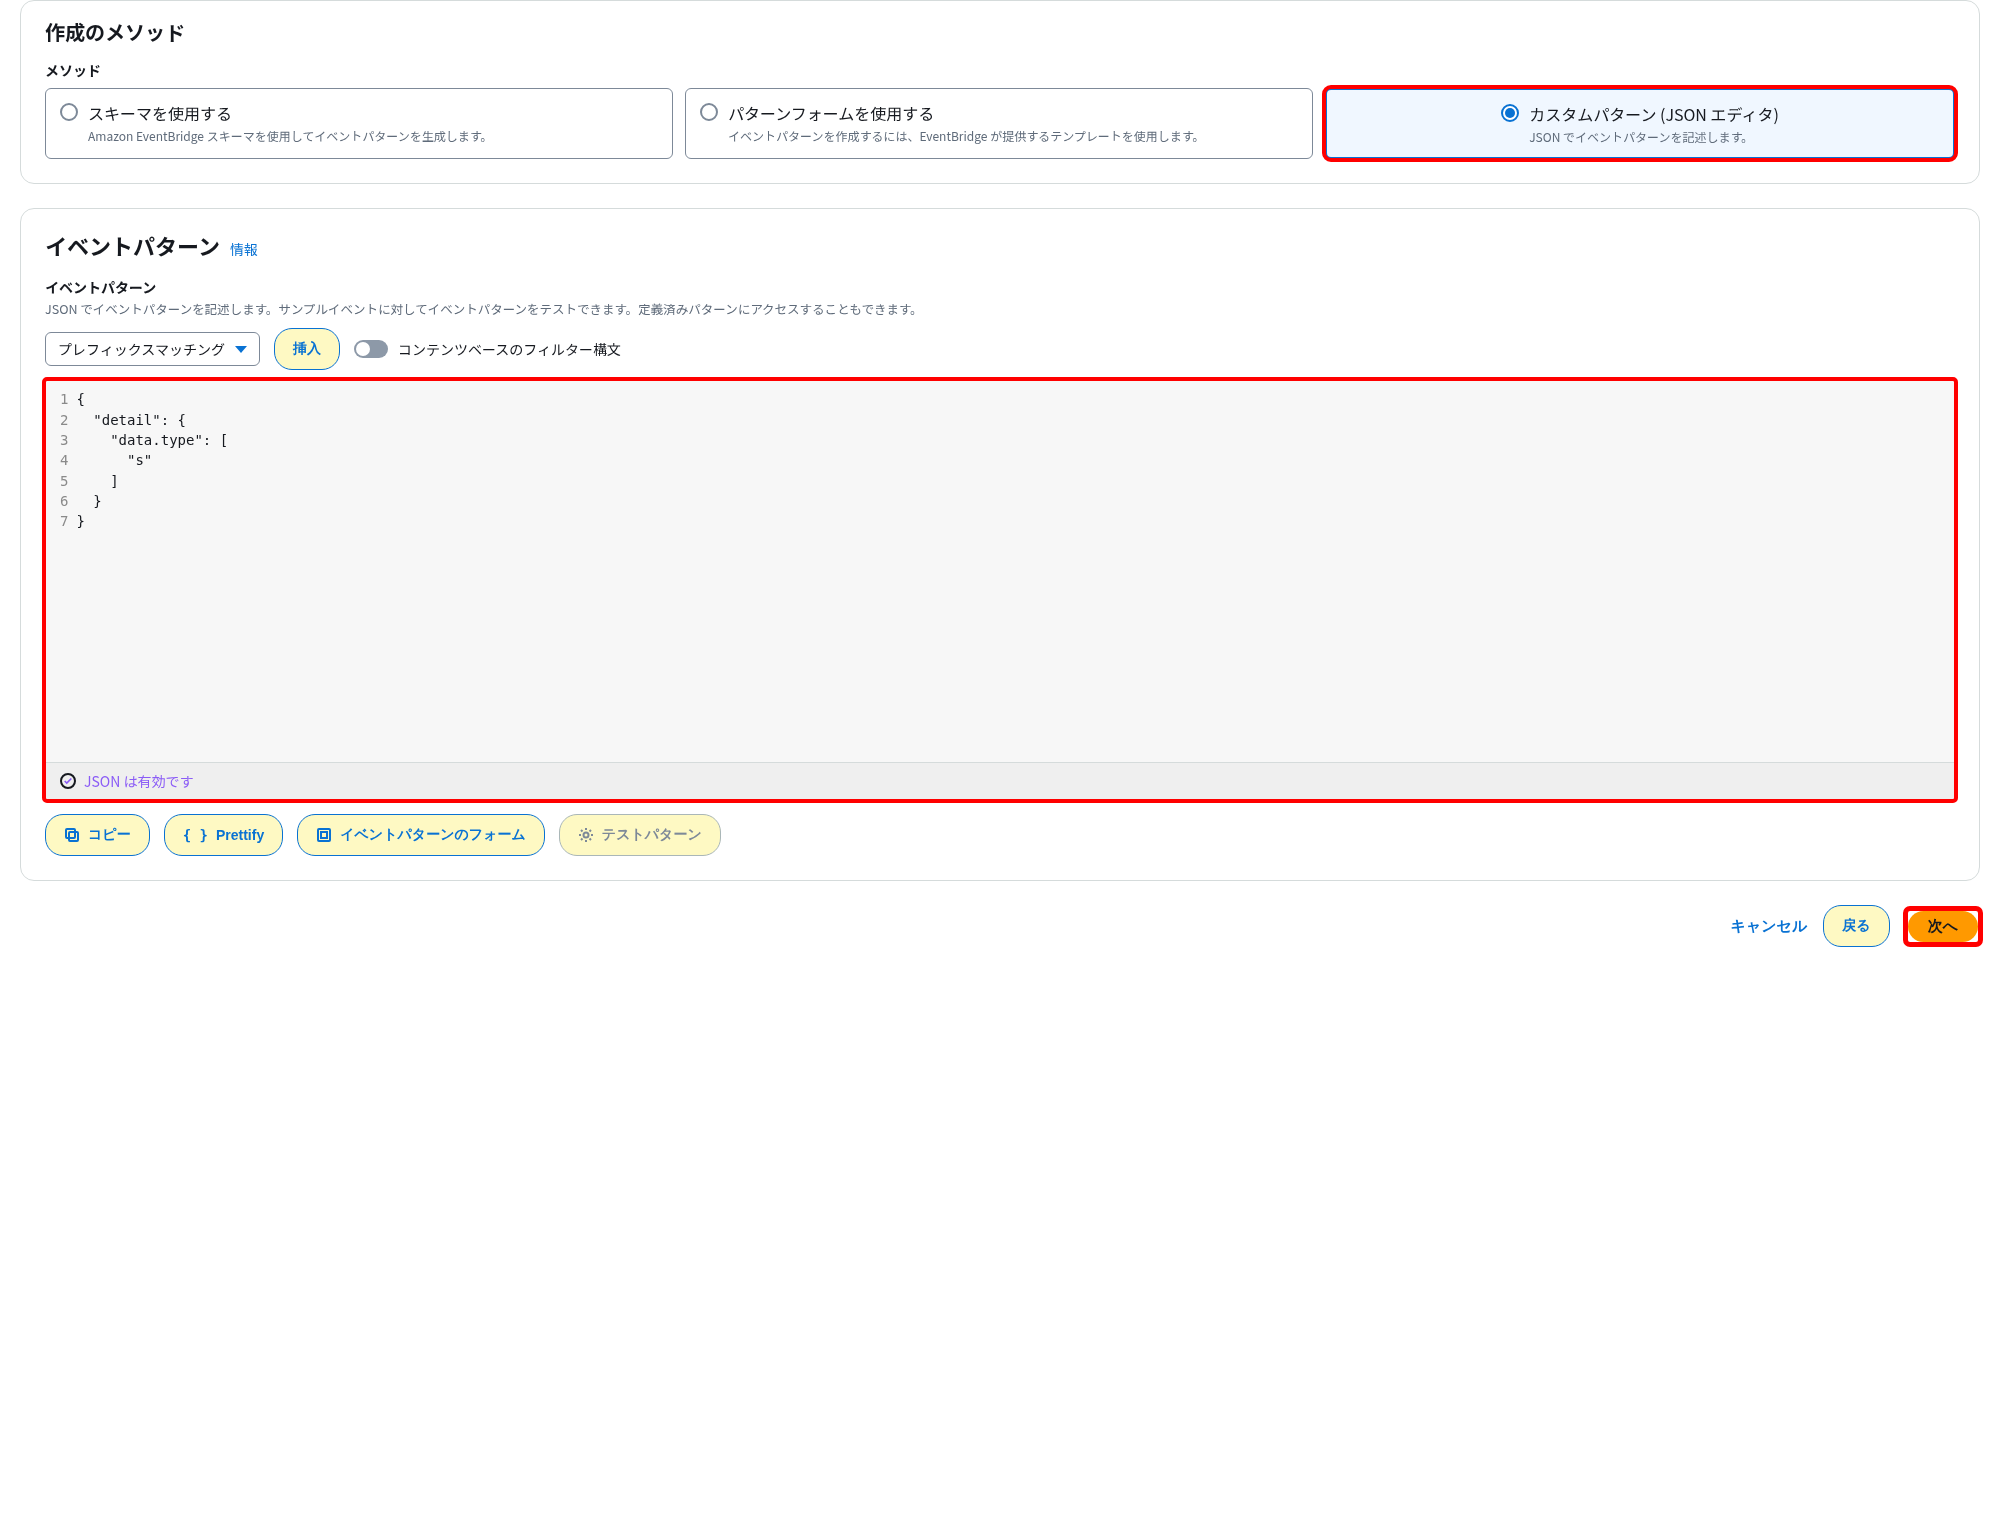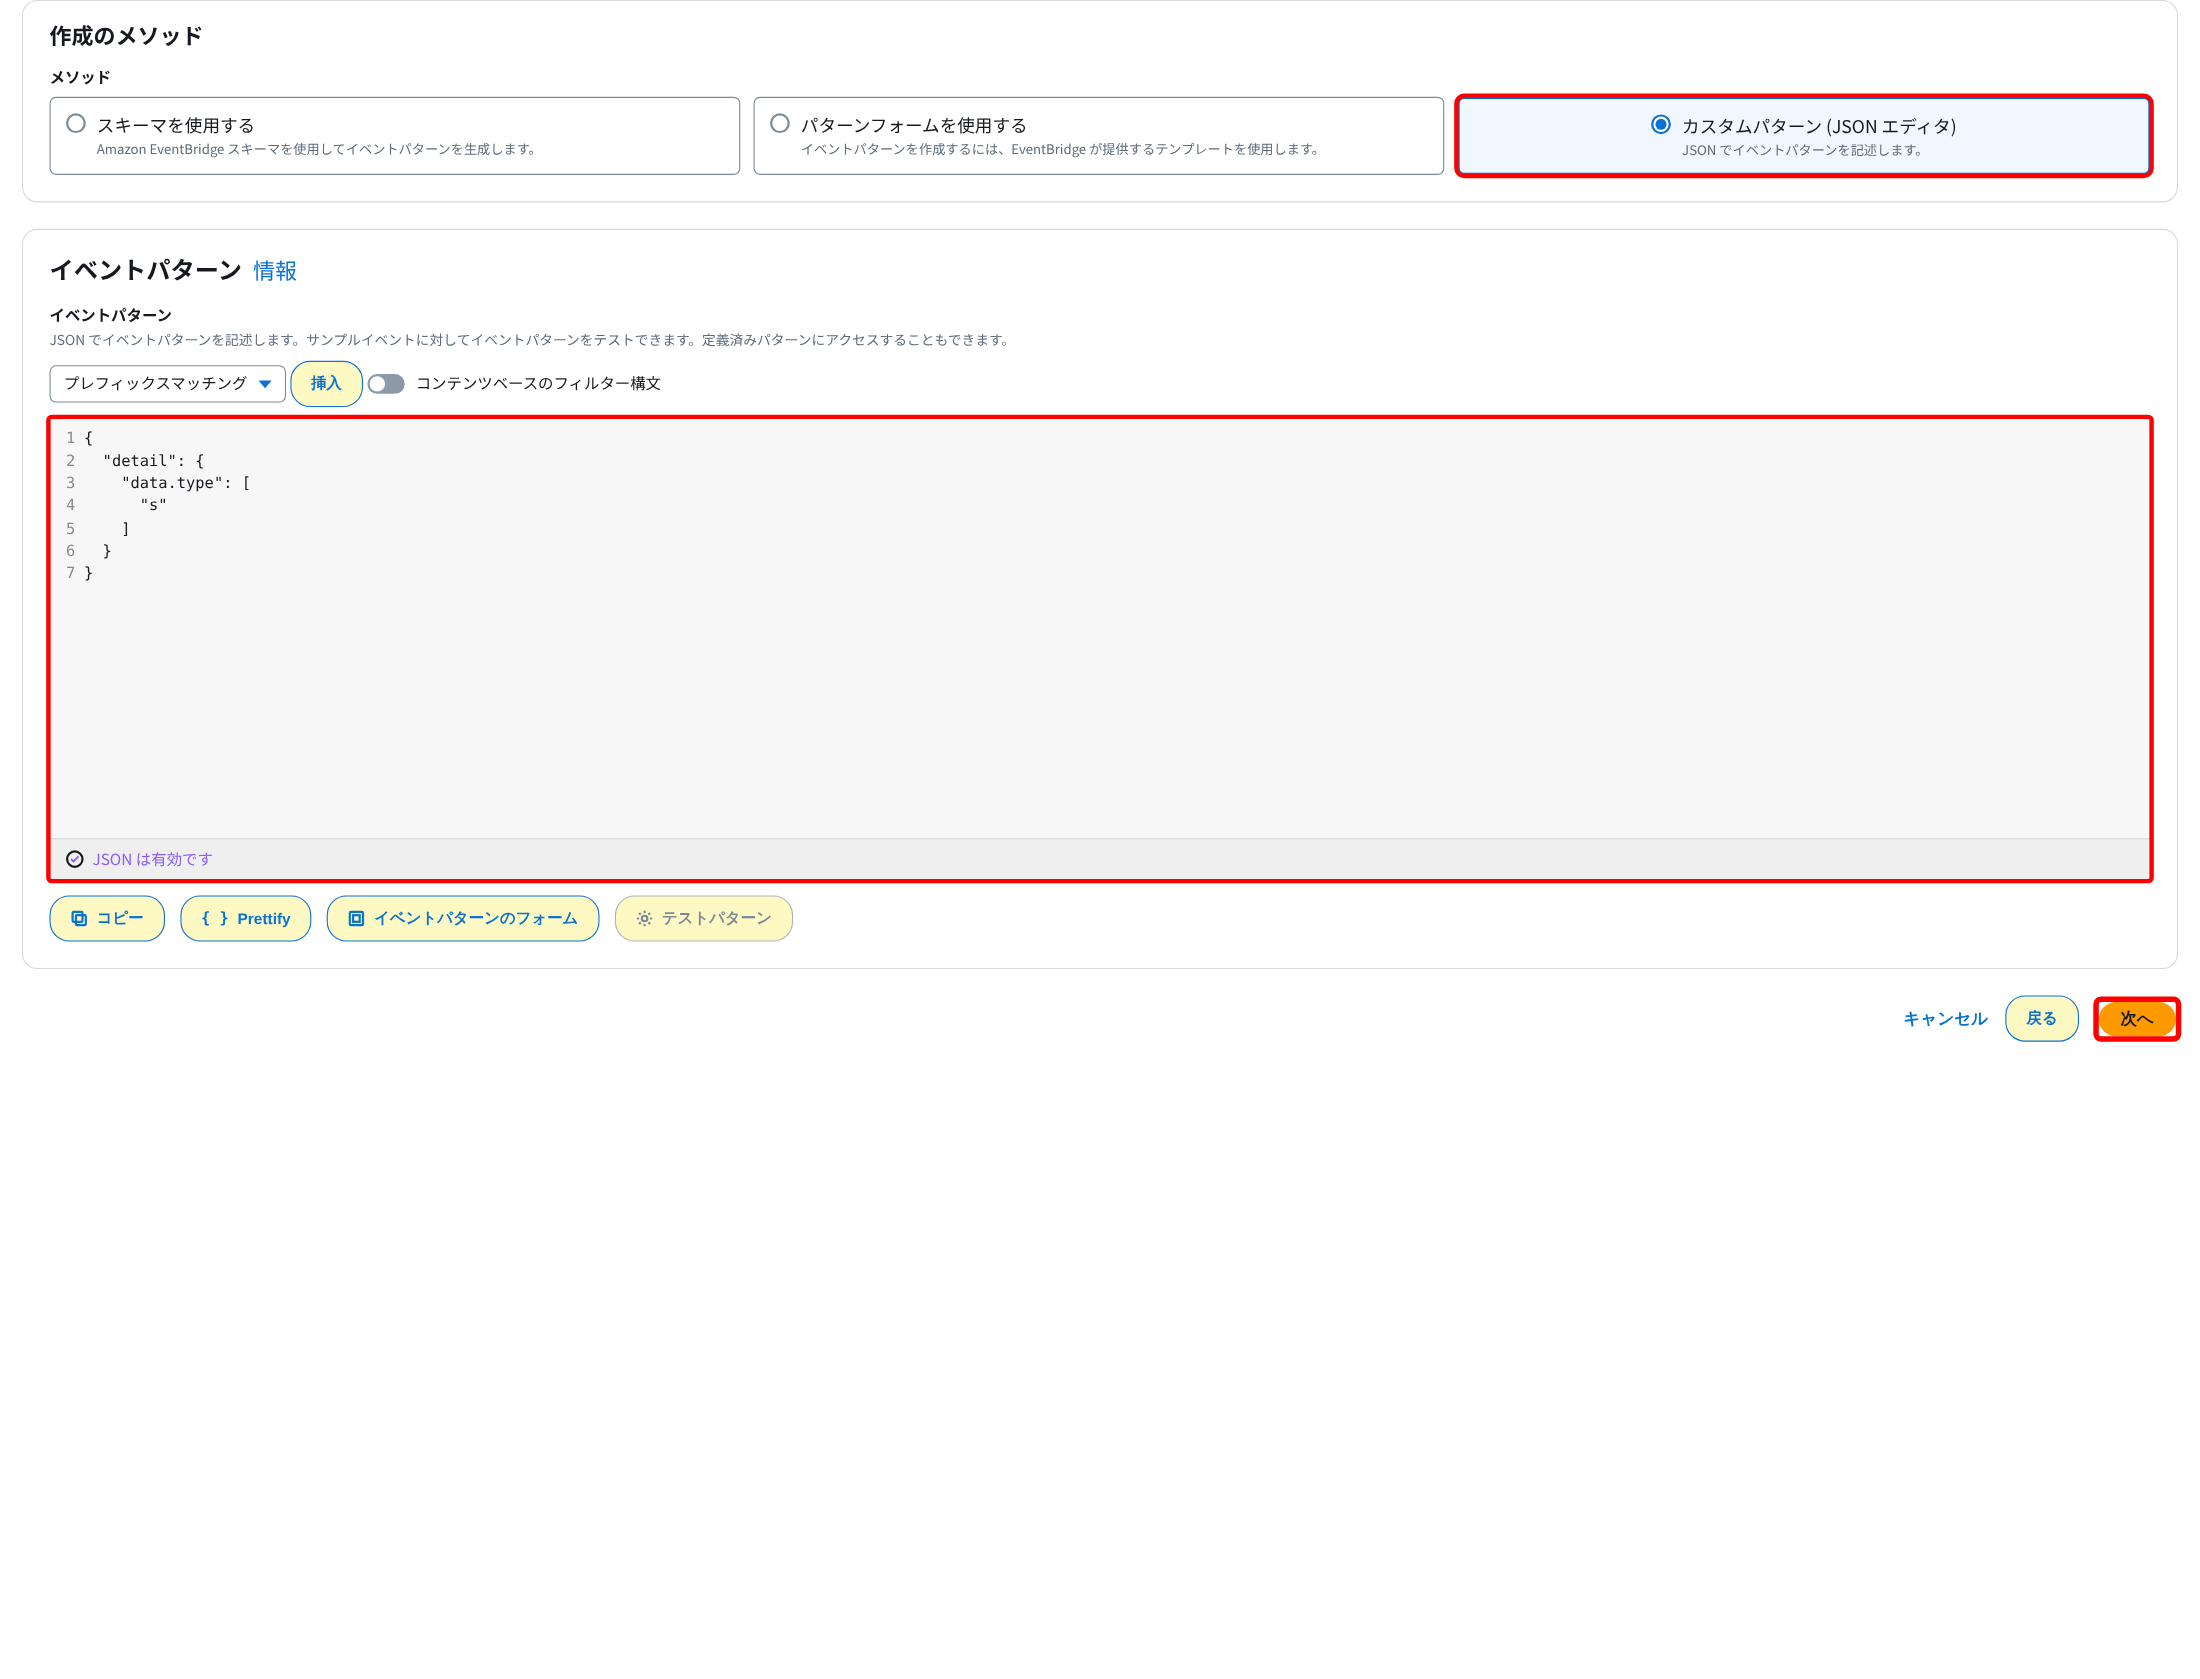--- a/index.html
+++ b/index.html
@@ -94,30 +94,30 @@
     align-items: baseline;
     gap: 10px;
     margin-bottom: 16px;
   }
   .ep-title {
     font-size: 22px;
     font-weight: 700;
   }
   .info-link {
     color: #0972d3;
-    font-size: 20px;
+    font-size: 14px;
     text-decoration: none;
     cursor: pointer;
   }
   .field-label { font-weight: 700; font-size: 14px; margin-bottom: 2px; }
   .field-desc  { font-size: 12.5px; color: #5f6b7a; margin-bottom: 10px; }
   .toolbar-row {
     display: flex;
     align-items: center;
-    gap: 4px;
+    gap: 14px;
     margin-bottom: 10px;
   }
   .dropdown {
     border: 1px solid #7d8998;
     border-radius: 6px;
     padding: 6px 12px;
     display: inline-flex;
     align-items: center;
     gap: 10px;
     font-size: 14px;

